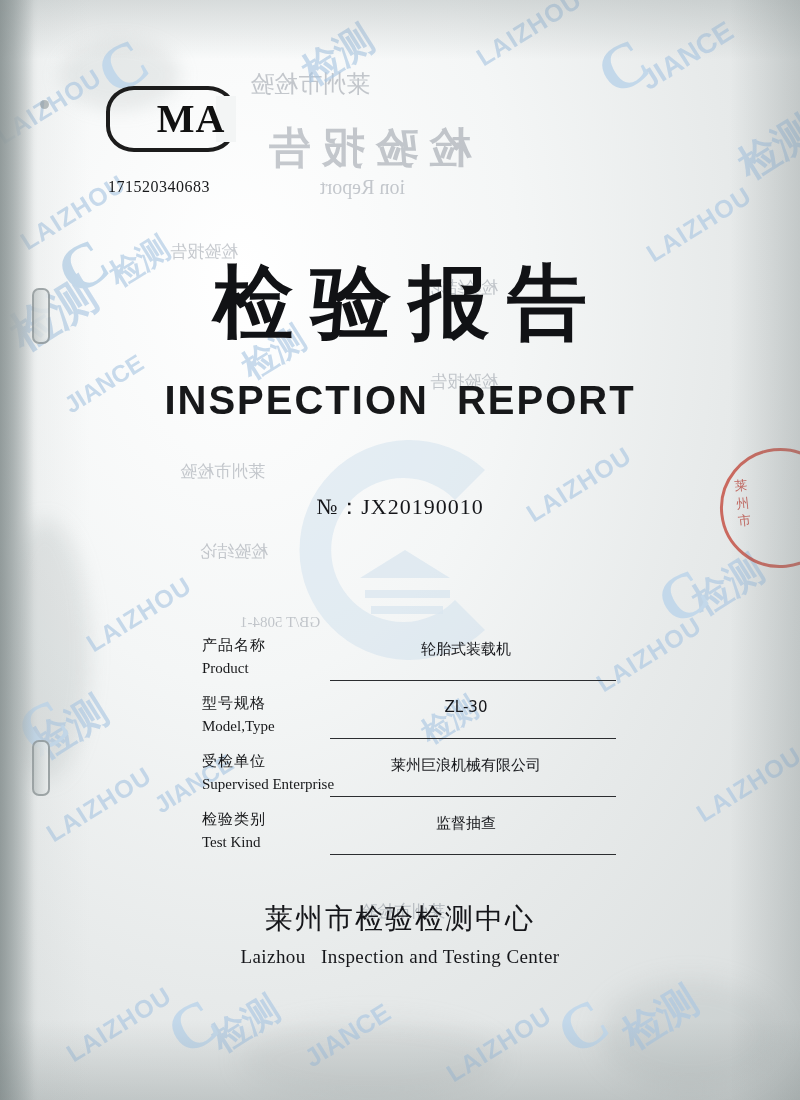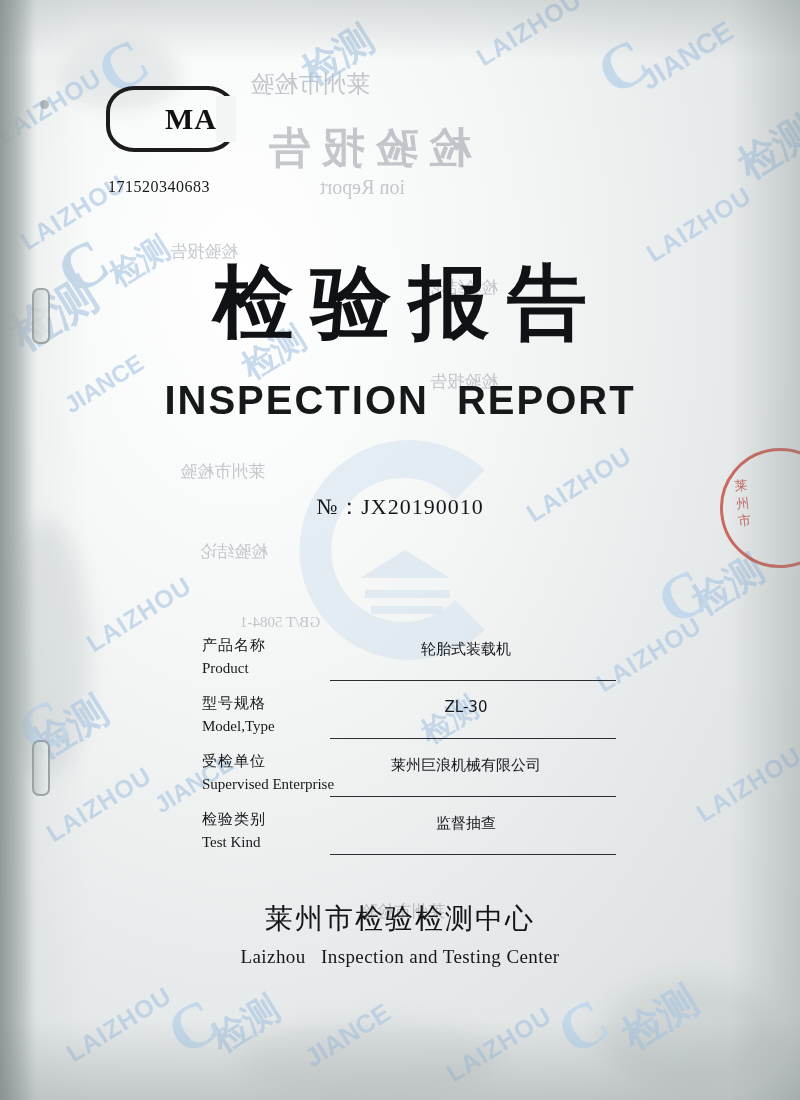--- a/index.html
+++ b/index.html
@@ -119,21 +119,21 @@
     position: absolute;
     right: -4px;
     top: 6px;
     width: 20px;
     height: 46px;
     background: #f3f5f5;
   }
   .ma-text {
     font-family: "Liberation Serif", serif;
     font-weight: 700;
-    font-size: 30px;
+    font-size: 40px;
     letter-spacing: 1px;
     color: #111;
     line-height: 1;
     position: relative;
     z-index: 2;
     margin-left: 40px;
   }
   .cert-no {
     position: absolute;
     left: 108px;

